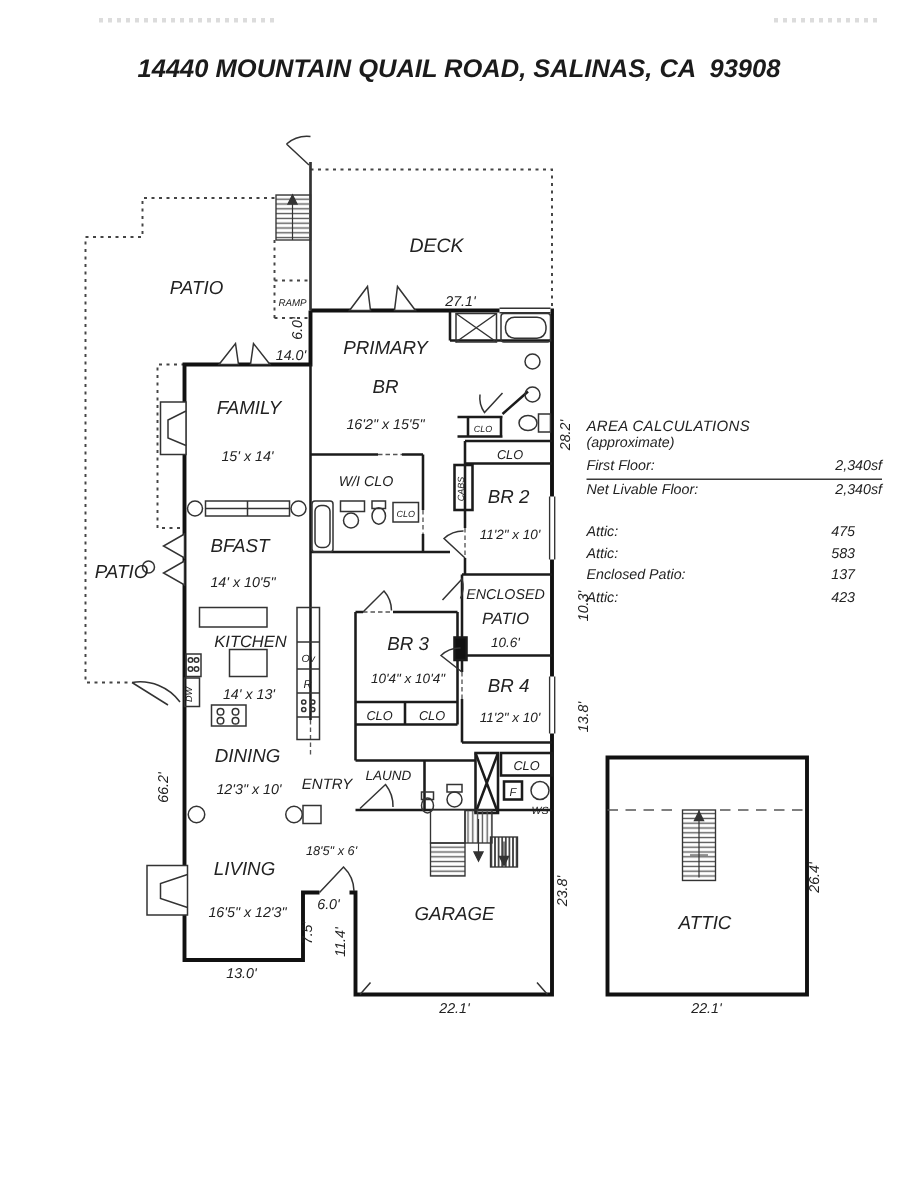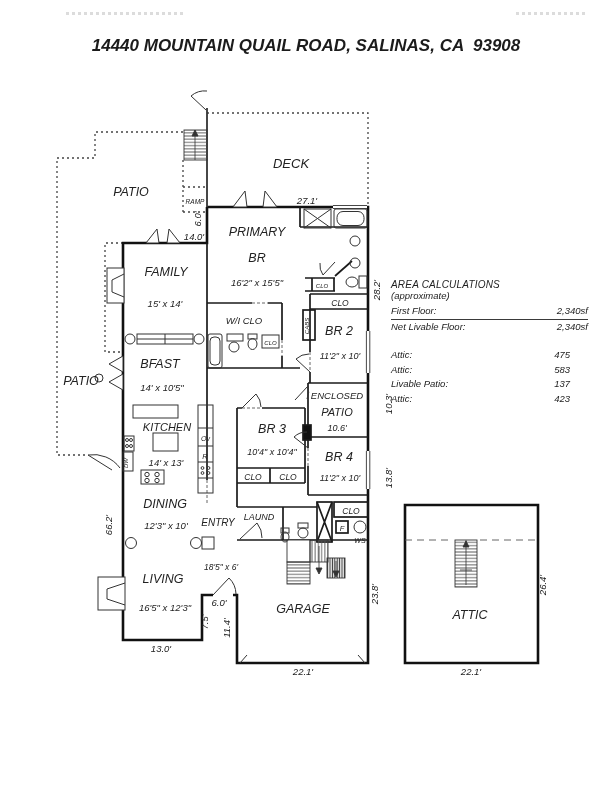--- a/index.html
+++ b/index.html
@@ -47,21 +47,21 @@
     <div class="gap"></div>
     <div class="arow">
       <span>Attic:</span>
       <span class="v2">475</span>
     </div>
     <div class="arow">
       <span>Attic:</span>
       <span class="v2">583</span>
     </div>
     <div class="arow">
-      <span>Livable Patio:</span>
+      <span>Enclosed Patio:</span>
       <span class="v2">137</span>
     </div>
     <div class="arow">
       <span>Attic:</span>
       <span class="v2">423</span>
     </div>
   </div>
 
   <svg width="612" height="792" viewBox="0 0 612 792">
     <defs>

